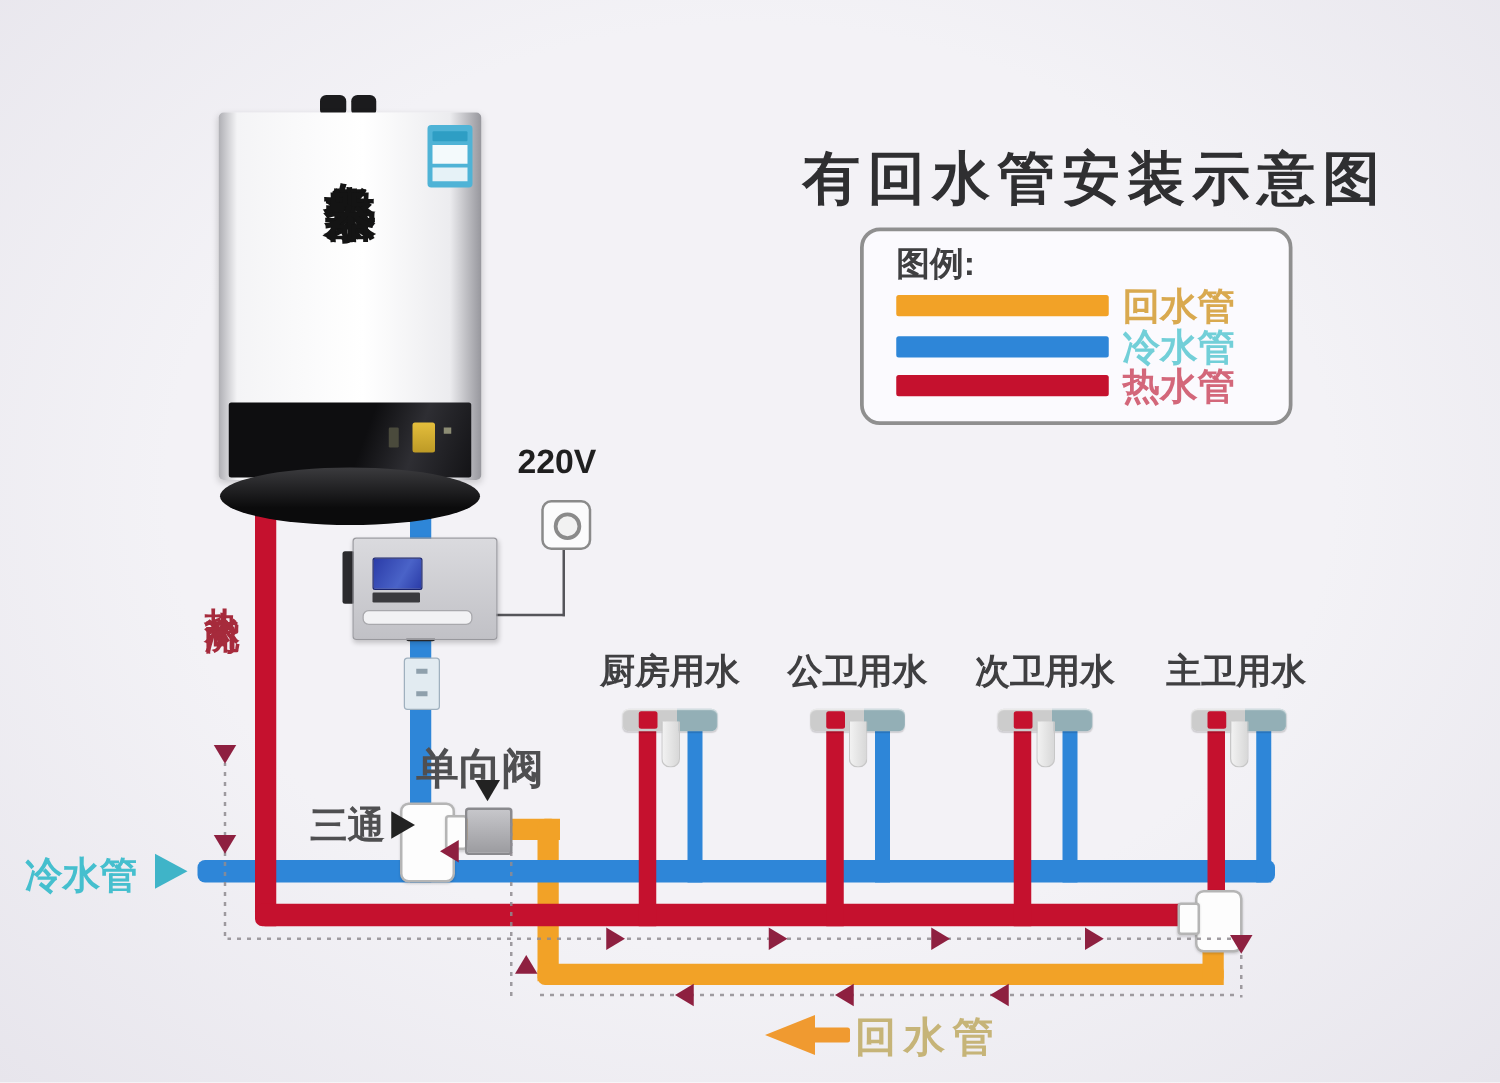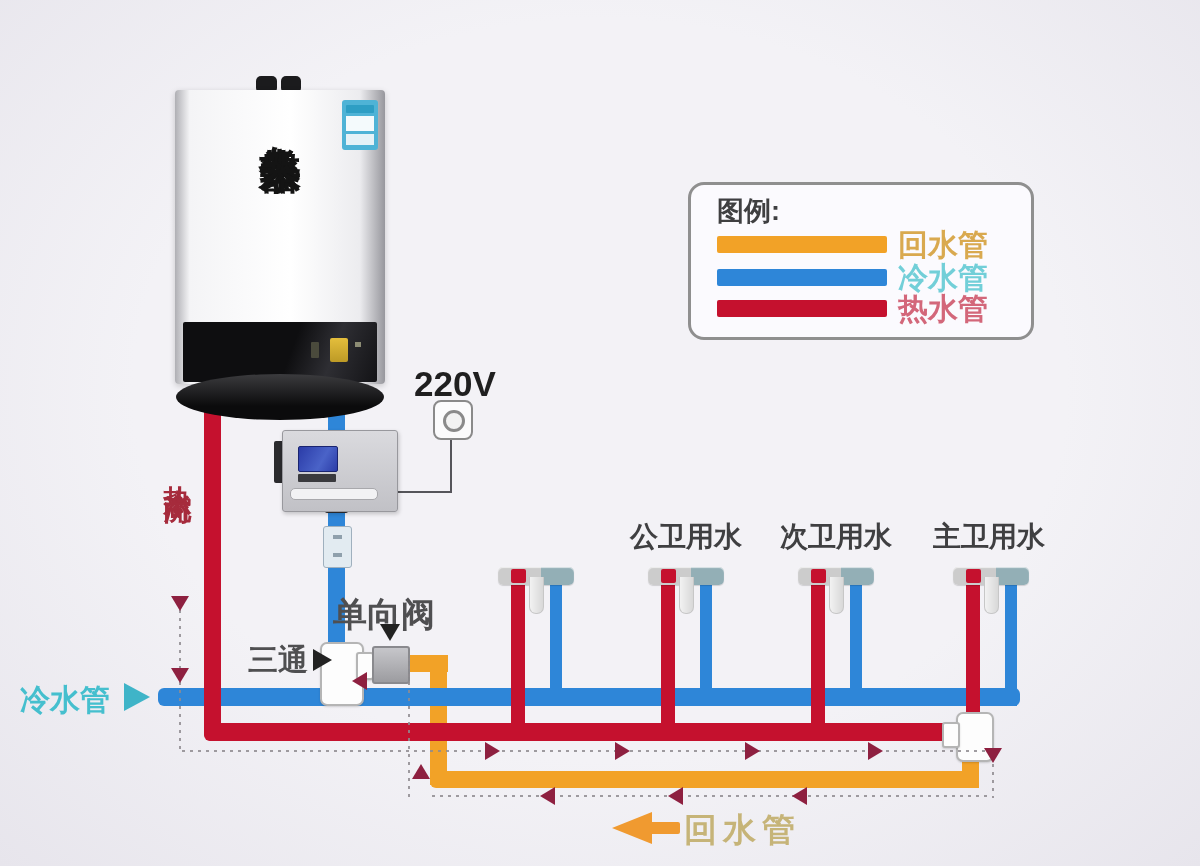--- a/index.html
+++ b/index.html
@@ -35,20 +35,21 @@
   .faucet-bar{width:76px;height:18px;border-radius:5px;
               background:linear-gradient(90deg,#CCCCCC 0 57%,#93AFB6 57% 100%);
               box-shadow:inset 0 1px 1px rgba(255,255,255,.7), 0 1px 1px rgba(0,0,0,.15);}
   .spout{width:13px;height:36px;background:linear-gradient(90deg,#F2F2F2,#D8D8D8);border-radius:0 0 7px 7px;border:1px solid #C7C7C7;border-top:none;}
 </style>
 </head>
 <body>
 
 <div id="canvas">
 
+  <div class="abs title" style="left:642px;top:112px;">有回水管安装示意图</div>
 
   <div class="abs legend-box" style="left:688px;top:182px;width:340px;height:152px;text-align:right;">
     <div class="abs lbl" style="left:26px;top:8px;font-size:27px;">图例:</div>
     <div class="abs" style="left:26px;top:51px;width:170px;height:17px;background:#F2A227;border-radius:2px;"></div>
     <div class="abs legend-label" style="left:207px;top:40px;color:#D9A94F;">回水管</div>
     <div class="abs" style="left:26px;top:84px;width:170px;height:17px;background:#2E86D8;border-radius:2px;"></div>
     <div class="abs legend-label" style="left:207px;top:73px;color:#72CFD8;">冷水管</div>
     <div class="abs" style="left:26px;top:115px;width:170px;height:17px;background:#C5112E;border-radius:2px;"></div>
     <div class="abs legend-label" style="left:207px;top:104px;color:#D3677A;">热水管</div>
   </div>
@@ -90,20 +91,21 @@
   </div>
 
   <div class="abs" style="left:953px;top:567px;z-index:4;">
     <div class="abs pipe-red" style="left:13px;top:17px;width:14px;height:150px;"></div>
     <div class="abs pipe-blue" style="left:52px;top:17px;width:12px;height:122px;"></div>
     <div class="faucet-bar abs" style="left:0;top:0;"></div>
     <div class="abs" style="left:13px;top:2px;width:15px;height:14px;background:#C5112E;border-radius:2px;"></div>
     <div class="spout abs" style="left:31px;top:10px;"></div>
   </div>
 
+  <div class="abs lbl" style="left:478px;top:518px;width:116px;font-size:28px;text-align:center;">厨房用水</div>
   <div class="abs lbl" style="left:778px;top:518px;width:116px;font-size:28px;text-align:center;">次卫用水</div>
   <div class="abs lbl" style="left:628px;top:518px;width:116px;font-size:28px;text-align:center;">公卫用水</div>
   <div class="abs lbl" style="left:933px;top:518px;width:116px;font-size:28px;">主卫用水</div>
 
   <div class="abs fitting" style="left:320px;top:642px;width:40px;height:60px;z-index:5;"></div>
   <div class="abs fitting" style="left:356px;top:652px;width:14px;height:24px;border-radius:3px;z-index:5;"></div>
 
   <div class="abs" style="left:372px;top:646px;width:34px;height:34px;background:linear-gradient(#C6C6CA,#9C9CA0);border:2px solid #8A8A8E;border-radius:3px;z-index:5;"></div>
 
   <div class="abs fitting" style="left:956px;top:712px;width:34px;height:46px;z-index:5;"></div>
@@ -139,21 +141,21 @@
     <div class="abs" style="left:9px;top:26px;width:9px;height:4px;background:#8FA0AC;"></div>
   </div>
 
   <div class="abs" style="left:274px;top:441px;width:10px;height:42px;background:#2B2B2E;border-radius:2px;z-index:6;"></div>
   <div class="abs" style="left:282px;top:430px;width:114px;height:80px;background:linear-gradient(180deg,#DADADE,#C1C1C6);border:1px solid #98989D;border-radius:3px;box-shadow:1px 2px 4px rgba(0,0,0,.2);z-index:6;">
     <div class="abs" style="left:15px;top:15px;width:38px;height:24px;background:linear-gradient(120deg,#2B3CA8,#4A63C8 60%,#2B3CA8);border:1px solid #1A2470;border-radius:2px;"></div>
     <div class="abs" style="left:15px;top:43px;width:38px;height:8px;background:#3A3A3E;border-radius:1px;"></div>
     <div class="abs" style="left:7px;top:57px;width:86px;height:10px;background:#F2F2F4;border:1px solid #A8A8AC;border-radius:5px;"></div>
   </div>
 
-  <div class="abs lbl" style="left:414px;top:364px;font-size:35px;color:#1F1F1F;z-index:6;">220V</div>
+  <div class="abs lbl" style="left:414px;top:354px;font-size:27px;color:#1F1F1F;z-index:6;">220V</div>
   <div class="abs" style="left:450px;top:436px;width:2px;height:57px;background:#55555A;z-index:3;"></div>
   <div class="abs" style="left:394px;top:491px;width:58px;height:2px;background:#55555A;z-index:3;"></div>
   <div class="abs" style="left:433px;top:400px;width:36px;height:36px;background:#FBFBFC;border:2px solid #8A8A8A;border-radius:8px;z-index:6;">
     <div class="abs" style="left:8px;top:8px;width:16px;height:16px;border:3px solid #8A8A8A;border-radius:50%;background:#F2F2F2;"></div>
   </div>
 
 
   <div class="abs vtext" style="left:158px;top:464px;font-size:28px;font-weight:bold;color:#A62B3C;letter-spacing:3px;z-index:7;">热水流向</div>
 
   <div class="abs lbl" style="left:20px;top:680px;font-size:30px;color:#45BFCE;z-index:7;">冷水管</div>

